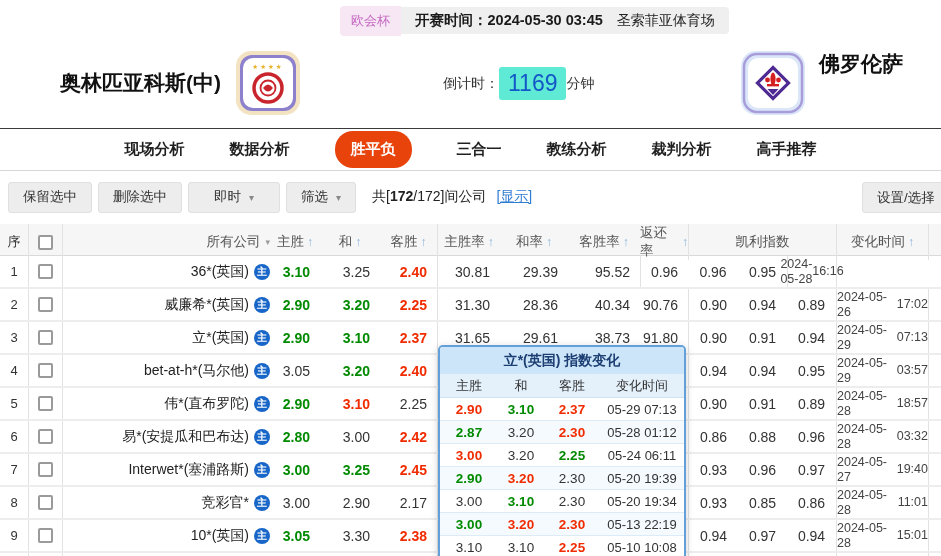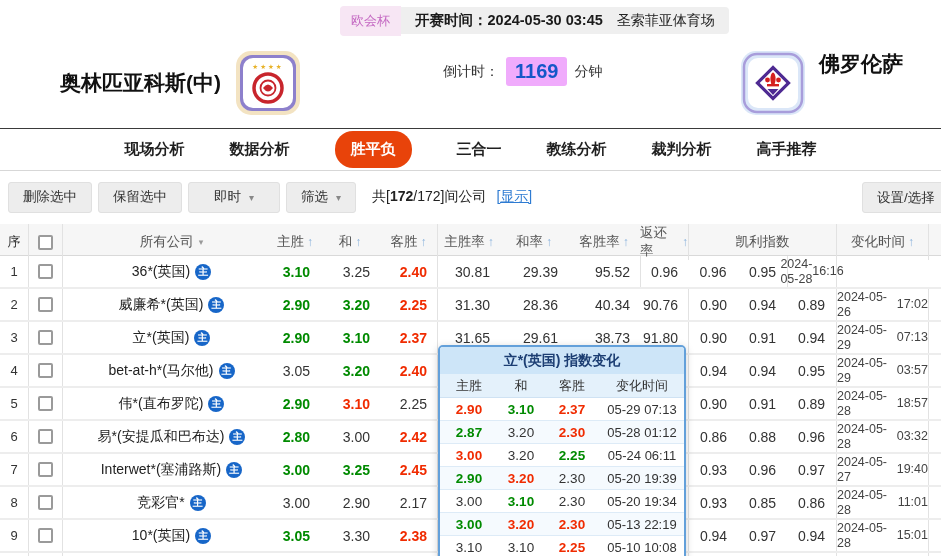--- a/index.html
+++ b/index.html
@@ -13,23 +13,23 @@
   .league { background:#f7e6f4; color:#c468c2; font-size:13px; padding:6px 11px; border-radius:4px 0 0 4px; }
   .kick { font-weight:bold; font-size:14.5px; color:#1a1a1a; white-space:nowrap; }
   .venue { font-size:14px; color:#222; white-space:nowrap; }
 
   
   .teams { position:absolute; top:40px; left:0; width:941px; height:87px; }
   .home { position:absolute; left:60px; top:10px; display:flex; align-items:center; gap:14px; }
   .away { position:absolute; left:740px; top:10px; display:flex; gap:13px; }
   .tname { font-size:21px; font-weight:bold; color:#111; white-space:nowrap; }
   .logo { width:66px; height:66px; flex:none; }
-  .countdown { position:absolute; left:443px; top:17px; display:flex; align-items:center; gap:7px;
+  .countdown { position:absolute; left:443px; top:27px; display:flex; align-items:center; 
                font-size:14px; color:#333; }
-  .cd-val { font-size:20px; font-weight:bold; color:#1457c8; background:#f0abfc; padding:3px 9px; border-radius:3px; }
+  .cd-val { font-size:23px; font-weight:normal; color:#1457c8; background:#5eead4; padding:3px 9px; border-radius:3px; }
 
   
   .tabbar { position:absolute; top:128px; left:0; width:941px; height:43px; border-top:1px solid #3a3a3a;
             border-bottom:1px solid #d7d7d7; display:flex; align-items:center; justify-content:center; gap:45px; }
   .tab { font-size:15px; font-weight:bold; color:#1f1f1f; cursor:pointer; white-space:nowrap; }
   .tab.active { background:#e8430a; color:#fff; padding:9px 16px; border-radius:18px; }
 
   
   .toolbar { position:absolute; top:180px; left:0; width:941px; height:34px; display:flex;
              align-items:center; gap:6px; padding-left:8px; }
@@ -43,21 +43,21 @@
   .show { color:#2e7bd2; font-size:14px; text-decoration:underline; margin-left:4px; cursor:pointer; }
   .settings { position:absolute; left:862px; top:2px; width:112px; }
 
   
   .table { position:absolute; top:224px; left:0; width:941px; }
   .thead, .trow { display:grid; align-items:stretch;
     grid-template-columns:28px 34px 208px 50px 60px 57px 63px 68px 72px 48px 50px 49px 49px 92px 13px; }
   .thead { height:32px; background:#f6f6f6; border-bottom:1px solid #d9d9d9; font-size:13.5px; color:#555; }
   .trow { height:33px; border-bottom:2px solid #ededed; font-size:14px; background:#fff; }
   .cell { display:flex; align-items:center; justify-content:center; height:100%; }
-  .al { justify-content:center; padding-left:10px; }
+  .al { justify-content:flex-end; padding-left:10px; }
   .ar { justify-content:flex-end; padding-right:10px; }
   .bl { border-left:1px solid #e2e2e2; }
   .sp3 { grid-column:span 3; }
   .idx { font-size:13px; color:#333; }
   .cg { color:#008a00; font-weight:bold; }
   .cr { color:#f02b00; font-weight:bold; }
   .ck { color:#333; font-weight:normal; }
   .rate { color:#333; }
   .kv { color:#333; }
   .arrow { color:#8ab2dc; font-weight:bold; font-size:12px; margin-left:3px; }
@@ -134,22 +134,22 @@
     <div class="tab">现场分析</div>
     <div class="tab">数据分析</div>
     <div class="tab active">胜平负</div>
     <div class="tab">三合一</div>
     <div class="tab">教练分析</div>
     <div class="tab">裁判分析</div>
     <div class="tab">高手推荐</div>
   </div>
 
   <div class="toolbar">
+    <button class="btn">保留选中</button>
     <button class="btn">删除选中</button>
-    <button class="btn">保留选中</button>
     <button class="btn instant">
         <span>即时</span>
         <span class="dd">▾</span>
       </button>
     <button class="btn">
         <span>筛选</span>
         <span class="dd">▾</span>
       </button>
     <span class="count"><span>共[</span><b>172</b><span>/172]间公司</span></span>
     <a class="show">[显示]</a>

